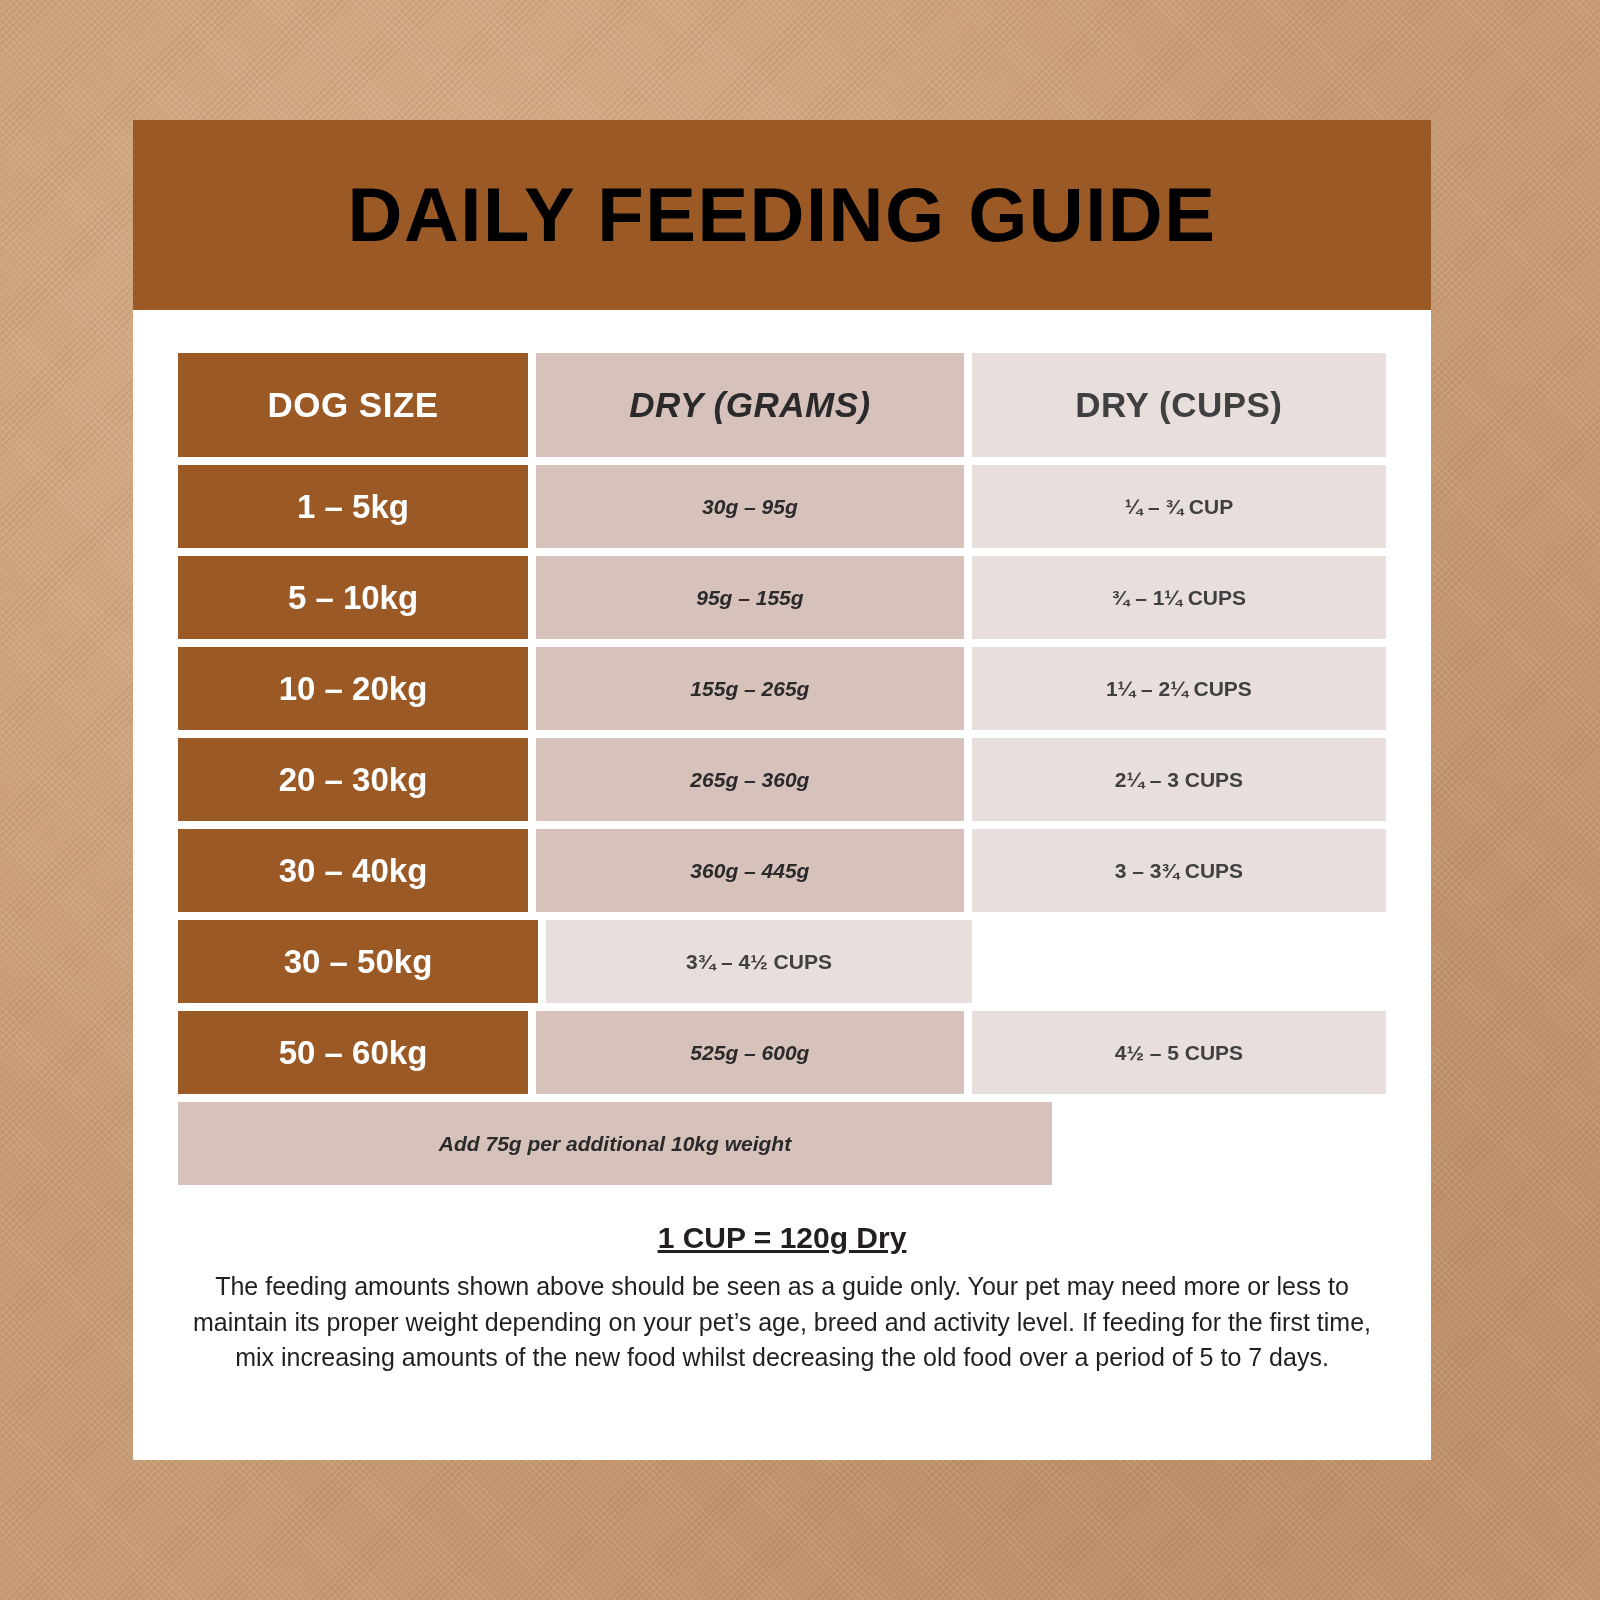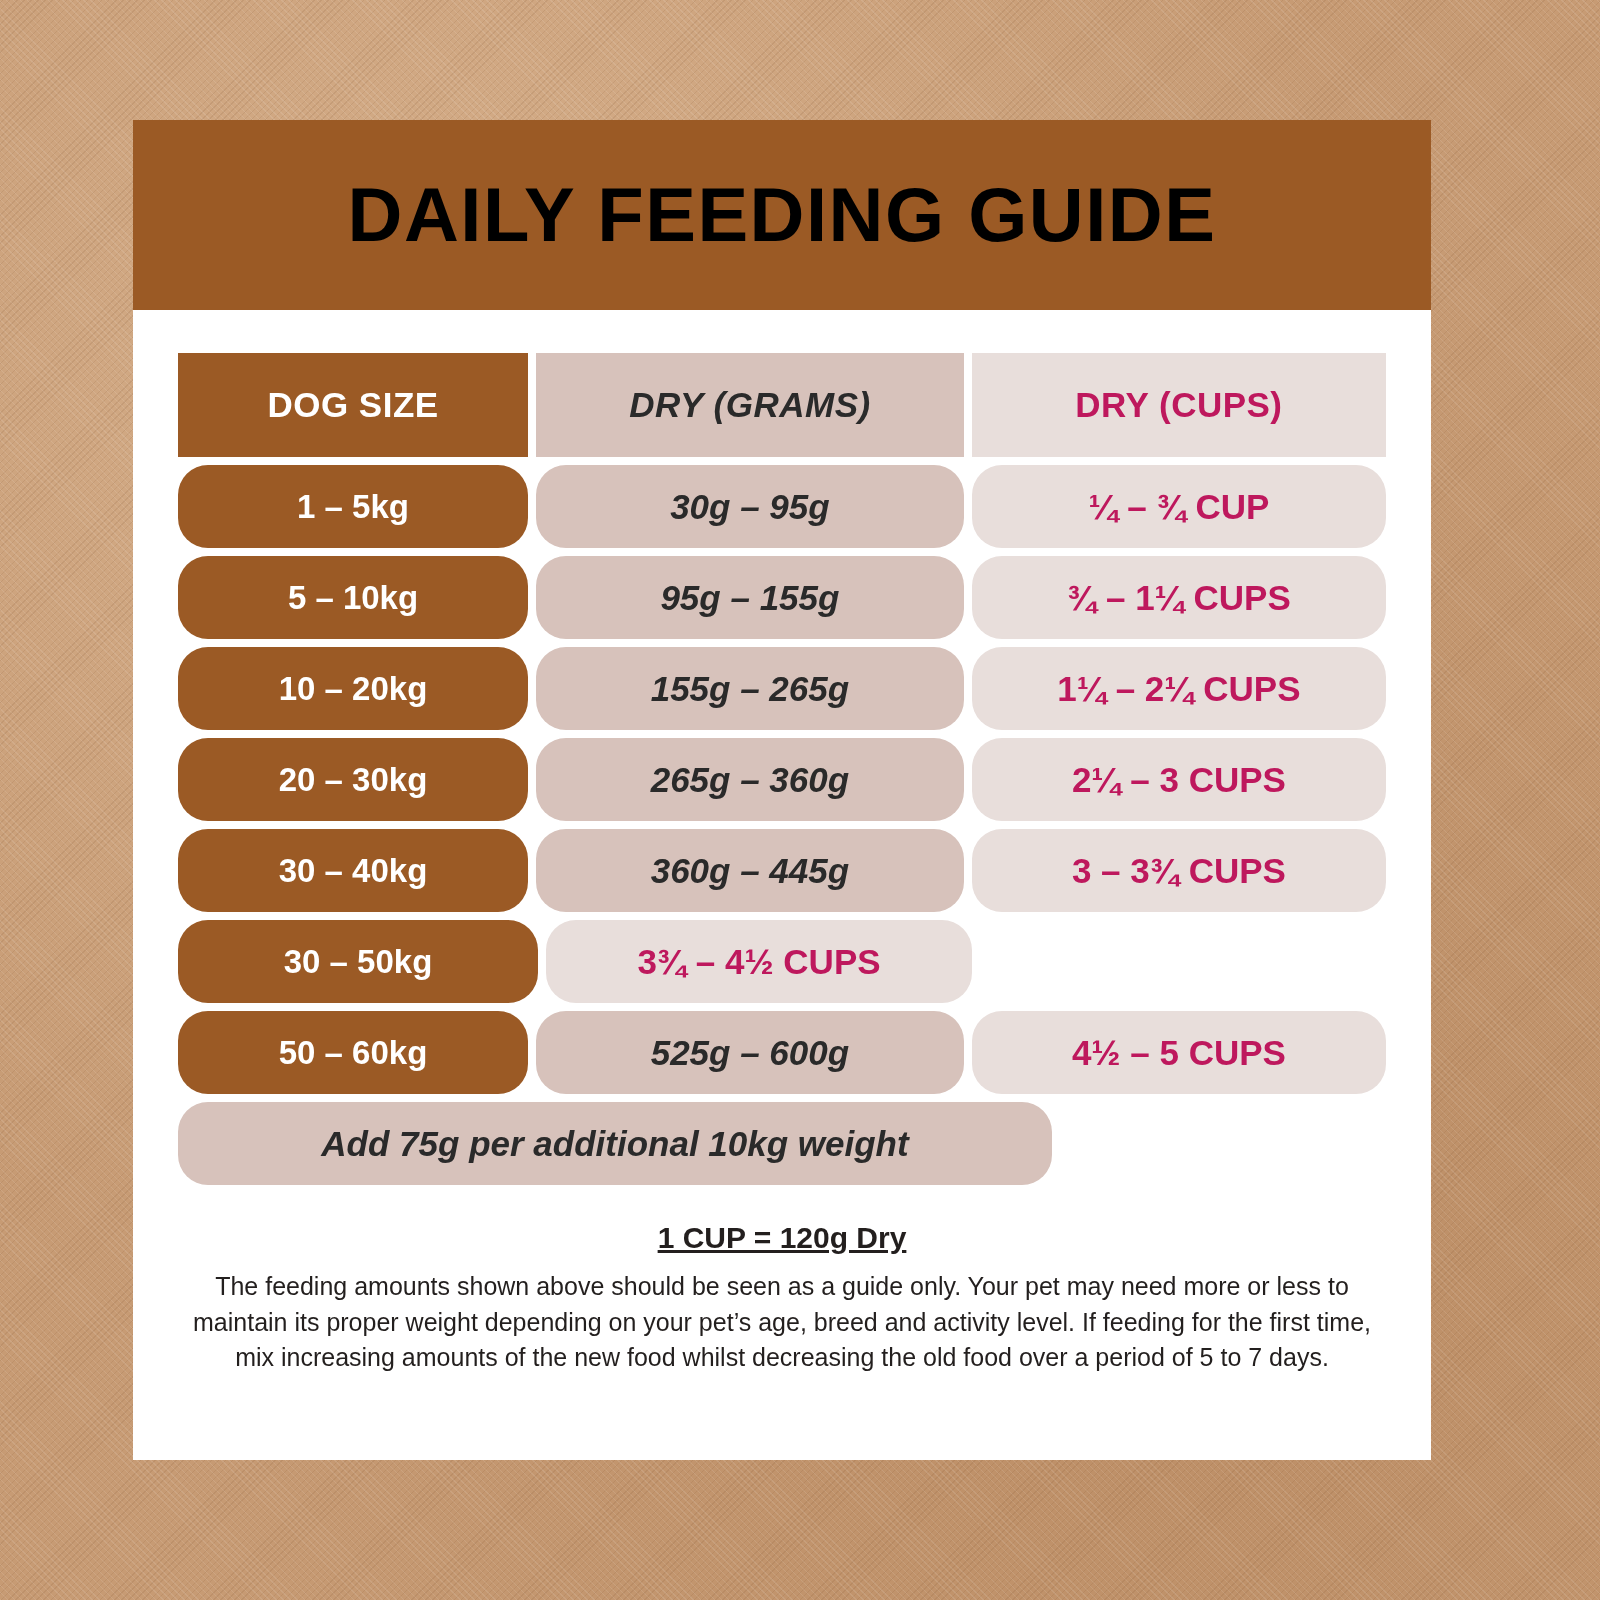--- a/index.html
+++ b/index.html
@@ -71,38 +71,38 @@
     justify-content: center;
     text-align: center;
     box-sizing: border-box;
   }
   .col-size   { width: 360px; }
   .col-grams  { width: 440px; }
   .col-cups   { width: 426px; }
   .col-wide   { width: 874px; }
 
   .head-row .cell { height: 104px; }
-  .body-row .cell { height: 83px; border-radius: 30px; }
+  .body-row .cell { height: 83px; }
 
   .c-brown {
     background: #9b5a25;
     color: #ffffff;
   }
   .c-mauve {
     background: #d7c2bb;
     color: #2a2a2a;
     font-style: italic;
   }
   .c-pink {
     background: #e8dedb;
-    color: #be185d;
+    color: #404040;
   }
 
   .head-row .cell { font-size: 35px; font-weight: bold; letter-spacing: 0.5px; }
-  .body-row .cell { font-size: 35px; font-weight: bold; }
+  .body-row .cell { font-size: 21px; font-weight: bold; }
   .body-row .c-brown { font-size: 33px; }
 
   .footer {
     margin: 36px 60px 0 60px;
     text-align: center;
     color: #231f1e;
   }
   .footer .cup-note {
     font-size: 30px;
     font-weight: bold;

